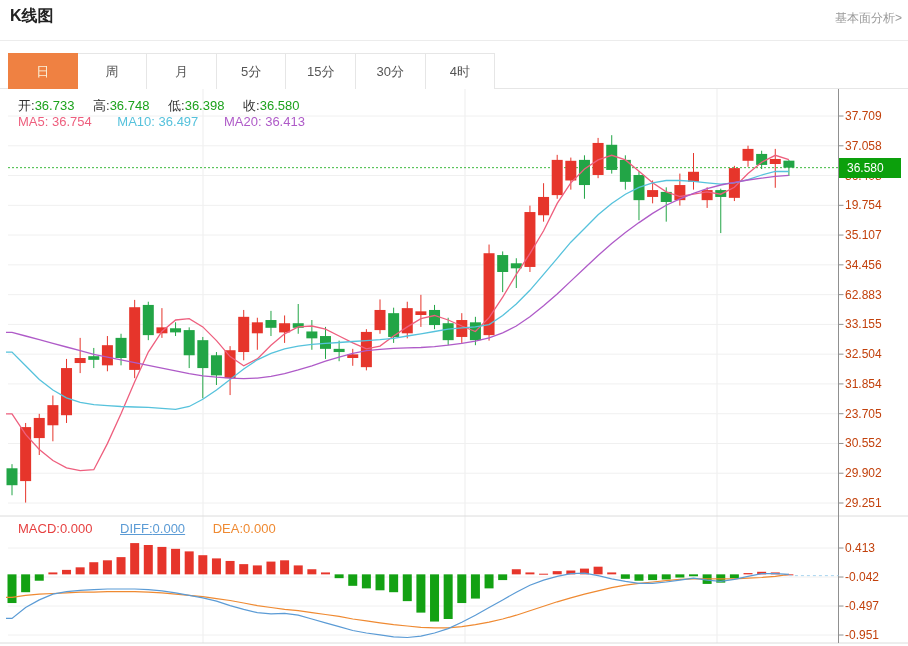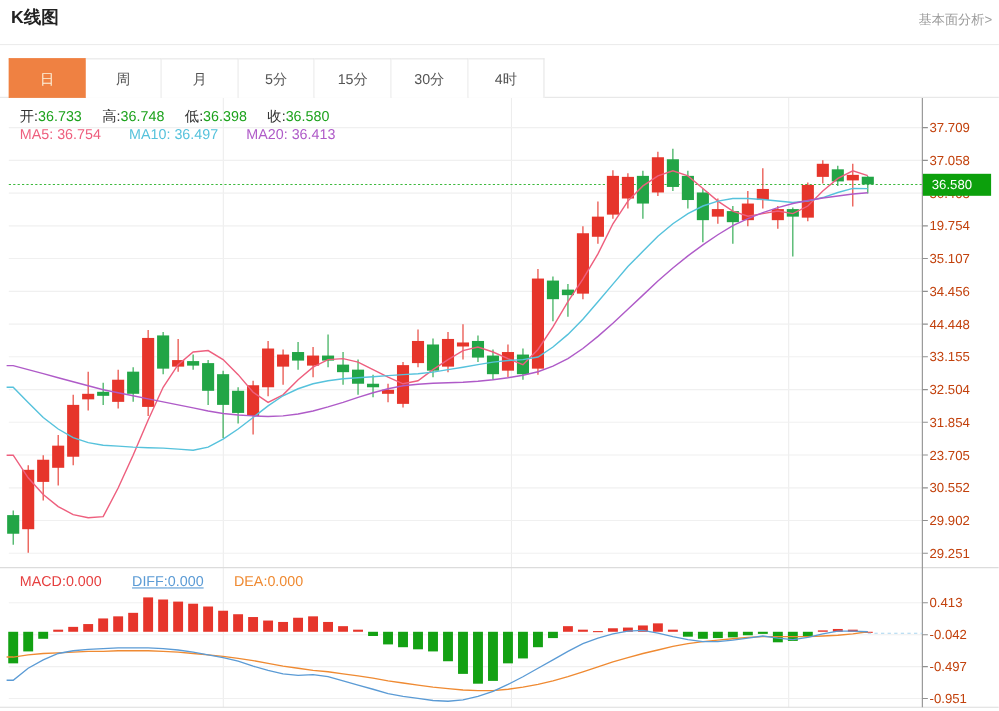--- a/index.html
+++ b/index.html
@@ -294,21 +294,21 @@
   <span class="item deac"><span>DEA:</span><span>0.000</span></span>
 </div>
 
 <div id="price-ticks">
     <div class="tick" style="top: 108px;">37.709</div>
     <div class="tick" style="top: 137.788px;">37.058</div>
     <div class="tick" style="top: 167.53px;">36.408</div>
     <div class="tick" style="top: 197.318px;">19.754</div>
     <div class="tick" style="top: 227.06px;">35.107</div>
     <div class="tick" style="top: 256.848px;">34.456</div>
-    <div class="tick" style="top: 286.635px;">44.448</div>
+    <div class="tick" style="top: 286.635px;">62.883</div>
     <div class="tick" style="top: 316.377px;">33.155</div>
     <div class="tick" style="top: 346.165px;">32.504</div>
     <div class="tick" style="top: 375.907px;">31.854</div>
     <div class="tick" style="top: 405.695px;">23.705</div>
     <div class="tick" style="top: 435.483px;">30.552</div>
     <div class="tick" style="top: 465px;">29.902</div>
     <div class="tick" style="top: 495.013px;">29.251</div>
   </div>
 <div id="macd-ticks">
     <div class="tick" style="top: 540px;">0.413</div>

